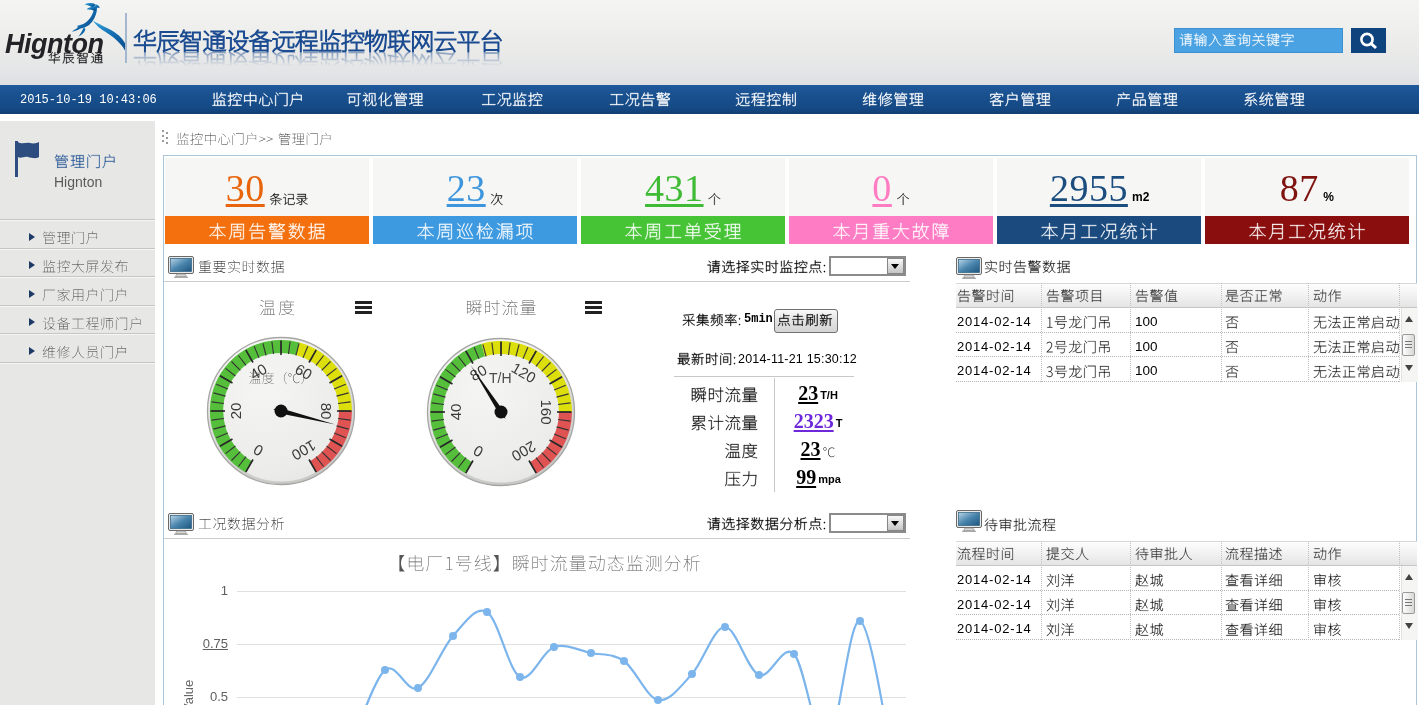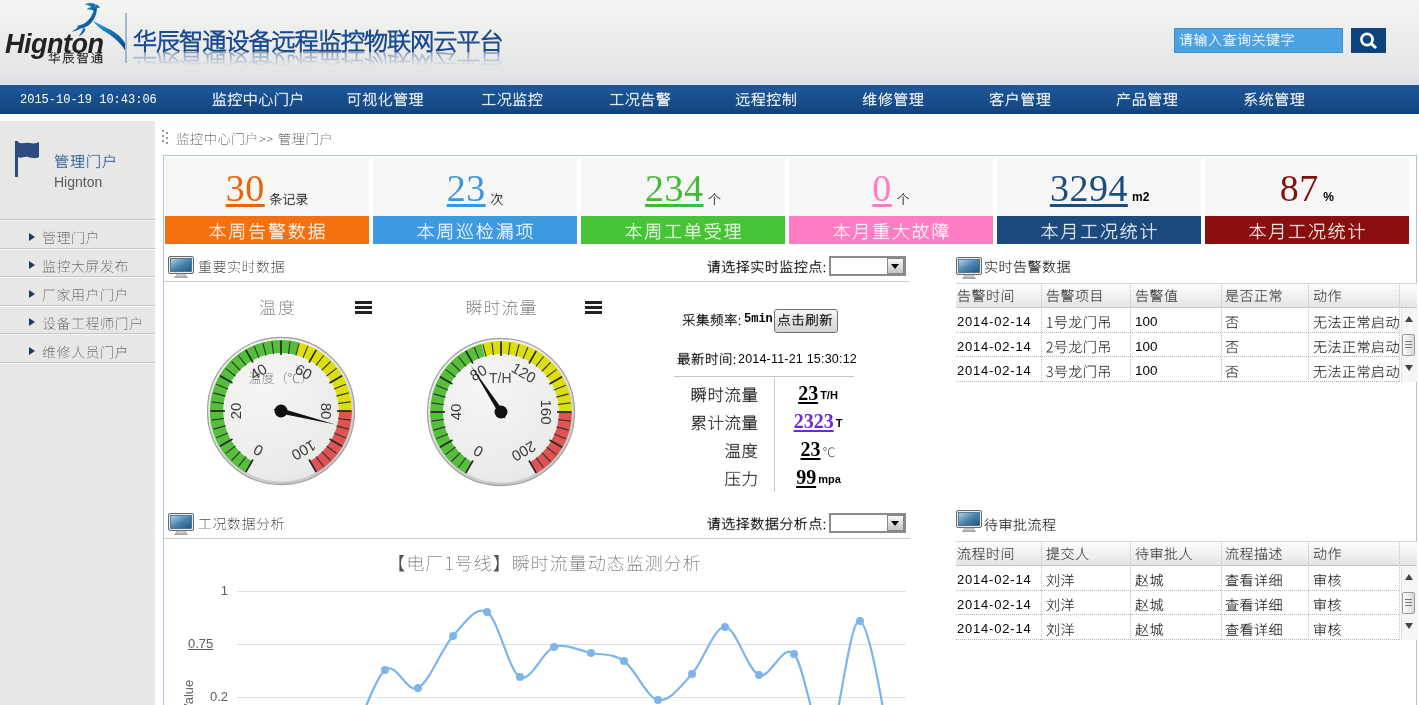--- a/index.html
+++ b/index.html
@@ -70,27 +70,27 @@
     </svg>
     <div style="position:absolute;left:163px;top:155px;width:1252px;height:549px;border:1px solid #abc5db;border-bottom:none;background:#fff;"></div>
     <div style="position:absolute;left:165px;top:158px;width:204px;height:58px;background:#f6f6f4;"></div>
     <div style="position:absolute;left:165px;top:216px;width:204px;height:28px;background:#f4700e;"></div>
     <div style="position:absolute;left:225.7px;top:169px;font:38px 'Liberation Serif',serif;color:#e8650d;text-decoration:underline;text-decoration-thickness:2.5px;text-underline-offset:3px;letter-spacing:0.5px;line-height:1;">30</div>
     <div style="position:absolute;left:373px;top:158px;width:204px;height:58px;background:#f6f6f4;"></div>
     <div style="position:absolute;left:373px;top:216px;width:204px;height:28px;background:#3d9ae1;"></div>
     <div style="position:absolute;left:446.7px;top:169px;font:38px 'Liberation Serif',serif;color:#3d96dd;text-decoration:underline;text-decoration-thickness:2.5px;text-underline-offset:3px;letter-spacing:0.5px;line-height:1;">23</div>
     <div style="position:absolute;left:581px;top:158px;width:204px;height:58px;background:#f6f6f4;"></div>
     <div style="position:absolute;left:581px;top:216px;width:204px;height:28px;background:#46c436;"></div>
-    <div style="position:absolute;left:645.05px;top:169px;font:38px 'Liberation Serif',serif;color:#3fbb36;text-decoration:underline;text-decoration-thickness:2.5px;text-underline-offset:3px;letter-spacing:0.5px;line-height:1;">234</div>
+    <div style="position:absolute;left:645.05px;top:169px;font:38px 'Liberation Serif',serif;color:#3fbb36;text-decoration:underline;text-decoration-thickness:2.5px;text-underline-offset:3px;letter-spacing:0.5px;line-height:1;">431</div>
     <div style="position:absolute;left:789px;top:158px;width:204px;height:58px;background:#f6f6f4;"></div>
     <div style="position:absolute;left:789px;top:216px;width:204px;height:28px;background:#fe7cc4;"></div>
     <div style="position:absolute;left:872.35px;top:169px;font:38px 'Liberation Serif',serif;color:#ff7cc2;text-decoration:underline;text-decoration-thickness:2.5px;text-underline-offset:3px;letter-spacing:0.5px;line-height:1;">0</div>
     <div style="position:absolute;left:997px;top:158px;width:204px;height:58px;background:#f6f6f4;"></div>
     <div style="position:absolute;left:997px;top:216px;width:204px;height:28px;background:#1a4a7e;"></div>
-    <div style="position:absolute;left:1049.9px;top:169px;font:38px 'Liberation Serif',serif;color:#1b4d7e;text-decoration:underline;text-decoration-thickness:2.5px;text-underline-offset:3px;letter-spacing:0.5px;line-height:1;">3294</div>
+    <div style="position:absolute;left:1049.9px;top:169px;font:38px 'Liberation Serif',serif;color:#1b4d7e;text-decoration:underline;text-decoration-thickness:2.5px;text-underline-offset:3px;letter-spacing:0.5px;line-height:1;">2955</div>
     <div style="position:absolute;left:1132.1000000000001px;top:190px;font:700 12px 'Liberation Sans',sans-serif;color:#000;">m2</div>
     <div style="position:absolute;left:1205px;top:158px;width:204px;height:58px;background:#f6f6f4;"></div>
     <div style="position:absolute;left:1205px;top:216px;width:204px;height:28px;background:#8b0e0e;"></div>
     <div style="position:absolute;left:1279.7px;top:169px;font:38px 'Liberation Serif',serif;color:#7e1310;text-decoration-thickness:2.5px;text-underline-offset:3px;letter-spacing:0.5px;line-height:1;">87</div>
     <div style="position:absolute;left:1323.3px;top:190px;font:700 12px 'Liberation Sans',sans-serif;color:#000;">%</div>
     <svg style="position:absolute;left:168px;top:256px" width="26" height="22" viewBox="0 0 26 22">
 <defs>
         <linearGradient id="scr168256" x1="0" y1="0" x2="1" y2="1">
           <stop offset="0" stop-color="#b8d4e6"></stop>
           <stop offset="0.5" stop-color="#4a85ad"></stop>
@@ -360,23 +360,23 @@
 <rect x="2.5" y="2.5" width="21" height="13" fill="url(#scr168513)" stroke="#3a6a8a" stroke-width="0.8"></rect>
 <path d="M9 18 L17 18 L18.5 20.5 L7.5 20.5 Z" fill="#d8d8d6" stroke="#8a8a8a" stroke-width="0.7"></path>
 <rect x="6" y="20.8" width="14" height="1.2" fill="#aaa"></rect>
     </svg>
     <div style="position:absolute;left:829px;top:513px;width:77px;height:20px;border:2px solid #8b8b8b;background:#fff;box-sizing:border-box;"></div>
     <div style="position:absolute;left:887px;top:515px;width:17px;height:16px;background:linear-gradient(180deg,#f8f8f8,#dcdcdc 55%,#c4c4c4);border:1px solid #868686;box-sizing:border-box;"></div>
     <div style="position:absolute;left:891px;top:521px;width:0;height:0;border-top:5.5px solid #000;border-left:4.5px solid transparent;border-right:4.5px solid transparent;"></div>
     <div style="position:absolute;left:164px;top:538px;width:746px;height:1px;background:#cccccc;"></div>
     <div style="position:absolute;left:188px;top:583px;width:40px;text-align:right;font:13px 'Liberation Sans',sans-serif;color:#606060;">1</div>
     <div style="position:absolute;left:237px;top:591px;width:669px;height:1px;background:#e0e0e0;"></div>
-    <div style="position:absolute;left:188px;top:636px;width:40px;text-align:left;font:13px 'Liberation Sans',sans-serif;color:#606060;text-decoration:underline;">0.75</div>
+    <div style="position:absolute;left:188px;top:636px;width:40px;text-align:right;font:13px 'Liberation Sans',sans-serif;color:#606060;text-decoration:underline;">0.75</div>
     <div style="position:absolute;left:237px;top:644px;width:669px;height:1px;background:#e0e0e0;"></div>
-    <div style="position:absolute;left:188px;top:689px;width:40px;text-align:right;font:13px 'Liberation Sans',sans-serif;color:#606060;">0.2</div>
+    <div style="position:absolute;left:188px;top:689px;width:40px;text-align:right;font:13px 'Liberation Sans',sans-serif;color:#606060;">0.5</div>
     <div style="position:absolute;left:237px;top:697px;width:669px;height:1px;background:#e0e0e0;"></div>
     <div style="position:absolute;left:181px;top:712px;font:13px 'Liberation Sans',sans-serif;color:#666;transform:rotate(-90deg);transform-origin:0 0;">Value</div>
     <svg style="position:absolute;left:170px;top:540px" width="745" height="165" viewBox="170 540 745 165">
       <path d="M351 745 C356.7 732.5 373.8 679.5 385 670 C396.2 660.5 406.7 693.7 418 688 C429.3 682.3 441.5 648.7 453 636 C464.5 623.3 475.8 605.2 487 612 C498.2 618.8 508.8 671.2 520 677 C531.2 682.8 542.2 651.0 554 647 C565.8 643.0 579.3 650.7 591 653 C602.7 655.3 612.8 653.2 624 661 C635.2 668.8 646.7 697.8 658 700 C669.3 702.2 680.8 686.2 692 674 C703.2 661.8 713.8 626.8 725 627 C736.2 627.2 747.5 670.5 759 675 C770.5 679.5 782.7 642.3 794 654 C805.3 665.7 816.0 750.5 827 745 C838.0 739.5 848.8 617.2 860 621 C871.2 624.8 888.3 743.5 894 768" fill="none" stroke="#7cb5ec" stroke-width="2.2"></path>
       <circle cx="385" cy="670" r="4" fill="#7cb5ec"></circle>
       <circle cx="418" cy="688" r="4" fill="#7cb5ec"></circle>
       <circle cx="453" cy="636" r="4" fill="#7cb5ec"></circle>
       <circle cx="487" cy="612" r="4" fill="#7cb5ec"></circle>
       <circle cx="520" cy="677" r="4" fill="#7cb5ec"></circle>
       <circle cx="554" cy="647" r="4" fill="#7cb5ec"></circle>

